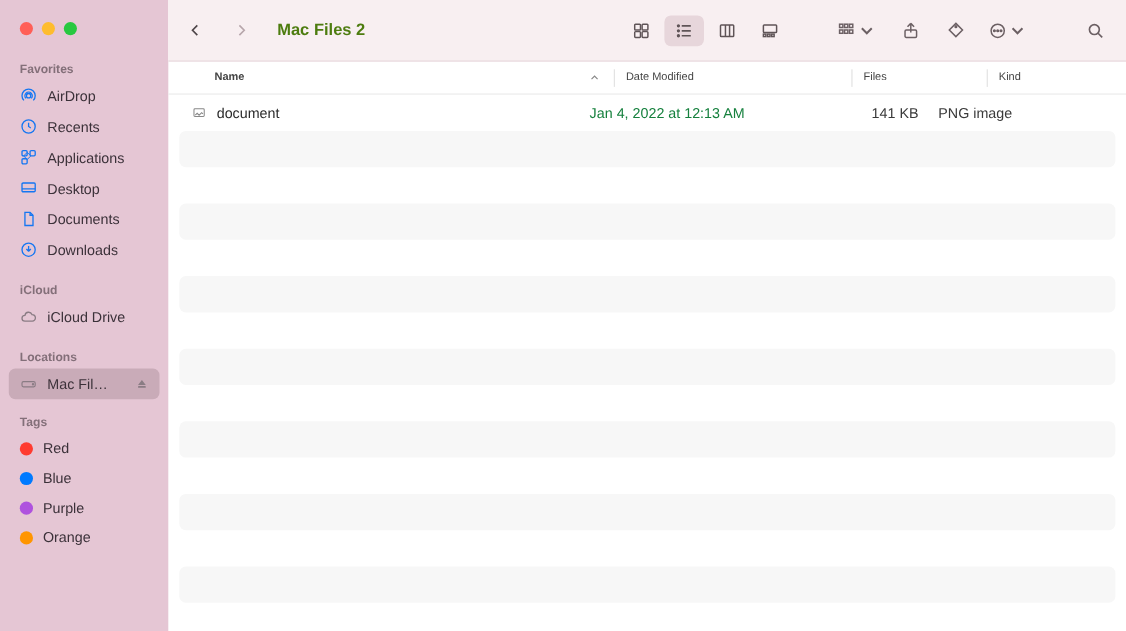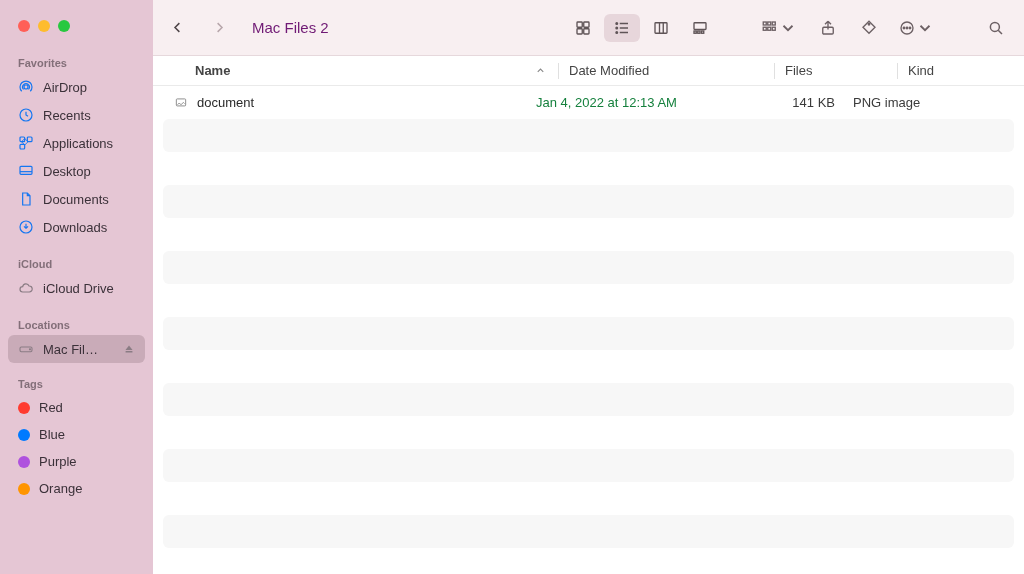--- a/index.html
+++ b/index.html
@@ -105,22 +105,22 @@
       display: flex;
       gap: 24px;
       color: #4e4548;
     }
     .nav-btn { width: 18px; height: 18px; display:flex; align-items:center; justify-content:center; }
     .nav-btn.disabled { color: #b7a6ab; }
     .nav-btn svg { width: 15px; height: 15px; }
     .title {
       margin-left: 24px;
       font-size: 15px;
-      font-weight: 400;
-      color: #701a75;
+      font-weight: 700;
+      color: #4d7c0f;
     }
     .spacer { flex: 1; }
     .view-group {
       display: flex;
       gap: 3px;
       margin-right: 26px;
     }
     .view-btn {
       width: 36px;
       height: 28px;
@@ -137,21 +137,21 @@
       color: #6c6064;
       margin-left: 13px;
     }
     .tb-btn svg { width:18px; height:18px; }
     .tb-chevron { width:10px; }
     .columns-header {
       display: flex;
       align-items: center;
       height: 30px;
       border-bottom: 1px solid #eaeaea;
-      font-size: 13px;
+      font-size: 10px;
       color: #444;
       padding-left: 42px;
     }
     .col-name { flex: 0 0 363px; display:flex; align-items:center; gap:6px; font-weight: 600; }
     .col-name .sort-chevron { color:#888; width:11px; height:11px; margin-left:auto; margin-right:12px; }
     .col-date { flex: 0 0 205px; font-weight: 400; }
     .col-size { flex: 0 0 112px; font-weight: 400; }
     .col-kind { flex: 1; font-weight: 400; }
     .col-sep { width:1px; height:16px; background:#e0e0e0; margin-right:10px; }
     .file-list {

